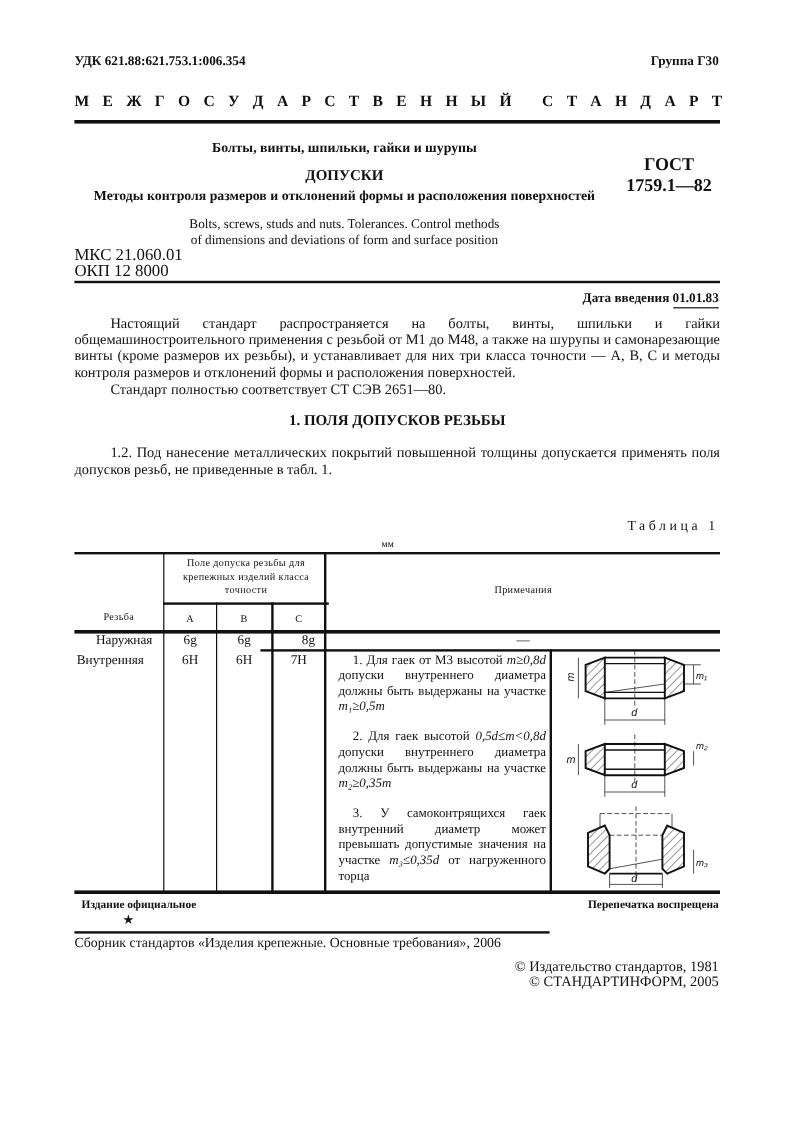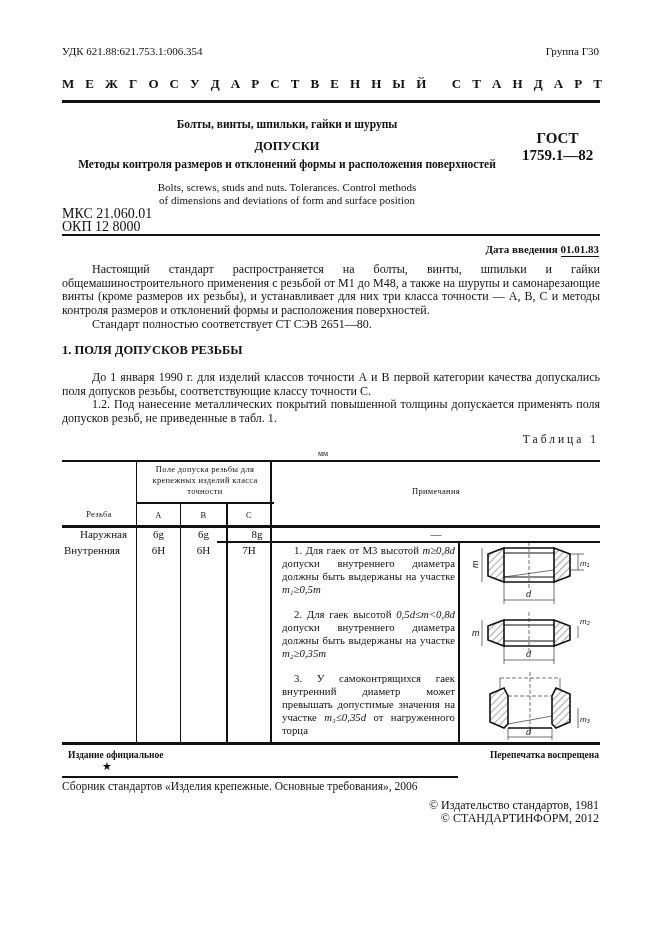--- a/index.html
+++ b/index.html
@@ -1,34 +1,34 @@
 <!DOCTYPE html>
 <html><head>
 <meta charset="utf-8">
 <style>
   html, body { margin: 0; padding: 0; background: #ffffff; }
   body { width: 661px; height: 936px; position: relative; overflow: hidden;
          font-family: "Liberation Serif", "DejaVu Serif", serif; color: #111; }
   .abs { position: absolute; }
-  .bold { font-weight: normal; }
+  .bold { font-weight: bold; }
   .udk { left: 62px; top: 45px; font-size: 11px; }
   .group { right: 62px; top: 45px; font-size: 11px; }
   .interstate { left: 62px; top: 76px; width: 540px; font-size: 13px; font-weight: bold;
                 display: flex; justify-content: space-between; }
   .rule-thick { left: 62px; width: 538px; height: 3px; background: #111; }
   .rule-thin { background: #111; height: 1.5px; }
   .t-sub { left: 62px; width: 450px; text-align: center; font-size: 11.5px; font-weight: bold; }
   .gost { left: 515px; top: 130px; width: 85px; text-align: center; font-size: 15px; font-weight: bold; line-height: 17px; }
   .en { left: 62px; width: 450px; text-align: center; font-size: 11px; line-height: 13px; }
   .mks { left: 62px; top: 207px; font-size: 14px; line-height: 13px; }
   .date { right: 62px; top: 243px; font-size: 11px; font-weight: bold; }
   .date .val { border-bottom: 1.5px solid #111; padding-bottom: 1px; }
   .para { left: 62px; width: 538px; font-size: 12px; line-height: 13.7px; text-align: justify; }
   .para p { margin: 0; text-indent: 30px; }
-  .h1 { left: 62px; width: 538px; text-align: left; top: 343px; font-size: 12.5px; font-weight: bold; }
+  .h1 { left: 62px; width: 538px; text-align: center; top: 343px; font-size: 12.5px; font-weight: bold; }
   .tabl { right: 62px; top: 433px; font-size: 11.5px; letter-spacing: 3px; }
   .mm { left: 318px; top: 449px; font-size: 8px; }
   
   .tbl { left: 62px; top: 460px; width: 538px; }
   .line { position: absolute; background: #111; }
   .cell { position: absolute; font-size: 11px; text-align: center; font-family: Liberation Serif, serif; }
   .hdr { font-size: 8.5px; line-height: 11px; letter-spacing: 0.3px; }
   .note { position: absolute; left: 220px; width: 173px; font-size: 10.8px; line-height: 13px; text-align: justify; }
   .note p { margin: 0; text-indent: 12px; }
   .footer-l { left: 68px; top: 750px; font-size: 9.5px; font-weight: bold; }
@@ -97,21 +97,20 @@
 </div>
 
 <div class="abs para" style="top:263px;">
   <p>Настоящий стандарт распространяется на болты, винты, шпильки и гайки общемашиностроительного применения с резьбой от М1 до М48, а также на шурупы и самонарезающие винты (кроме размеров их резьбы), и устанавливает для них три класса точности — А, В, С и методы контроля размеров и отклонений формы и расположения поверхностей.</p>
   <p>Стандарт полностью соответствует СТ СЭВ 2651—80.</p>
 </div>
 
 <div class="abs h1">1. ПОЛЯ ДОПУСКОВ РЕЗЬБЫ</div>
 
 <div class="abs para" style="top:371px;">
-  <p>До 1 января 1990 г. для изделий классов точности А и В первой категории качества допускались поля допусков резьбы, соответствующие классу точности С.</p>
   <p>1.2. Под нанесение металлических покрытий повышенной толщины допускается применять поля допусков резьб, не приведенные в табл. 1.</p>
 </div>
 
 <div class="abs tabl">Таблица 1</div>
 <div class="abs mm">мм</div>
 
 <div class="abs tbl" style="height:285px;">
 
   <div class="line" style="left:0; top:0; width:538px; height:1.5px;"></div>
   <div class="line" style="left:74px; top:42px; width:138px; height:1.5px;"></div>
@@ -219,14 +218,14 @@
   </svg>
 </div>
 
 <div class="abs footer-l">Издание официальное</div>
 <div class="abs star">★</div>
 <div class="abs footer-r">Перепечатка воспрещена</div>
 <div class="abs rule-thin" style="left:62px; width:396px; top:776px;"></div>
 <div class="abs sbornik">Сборник стандартов «Изделия крепежные. Основные требования», 2006</div>
 <div class="abs copy" style="top:799px;">
   <div>© Издательство стандартов, 1981</div>
-  <div>© СТАНДАРТИНФОРМ, 2012</div>
+  <div>© СТАНДАРТИНФОРМ, 2005</div>
 </div>
 
 </body></html>

